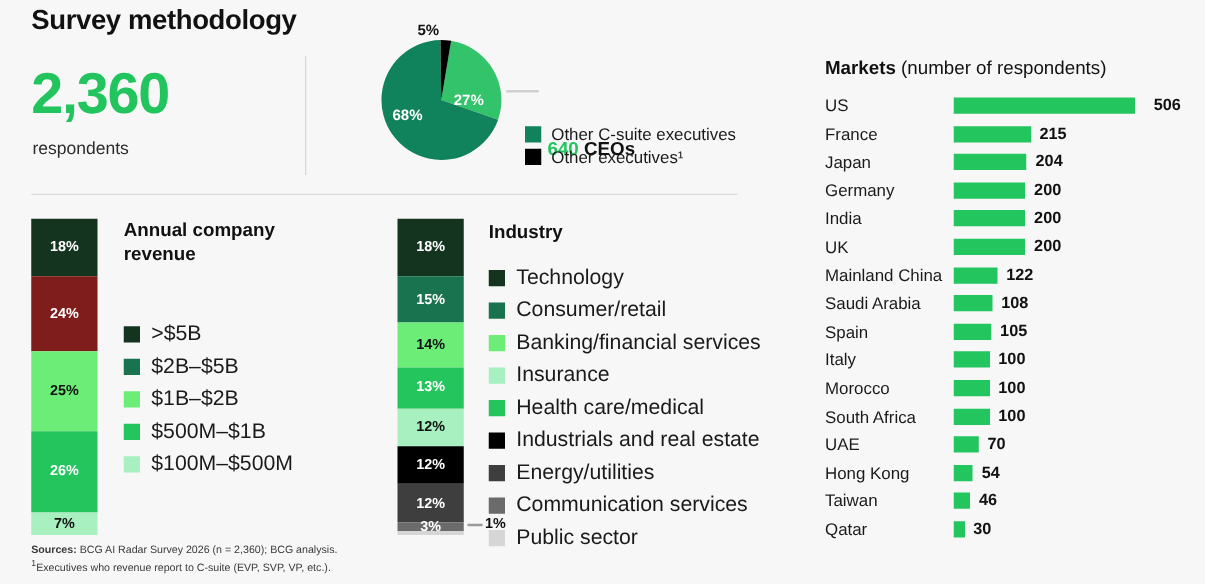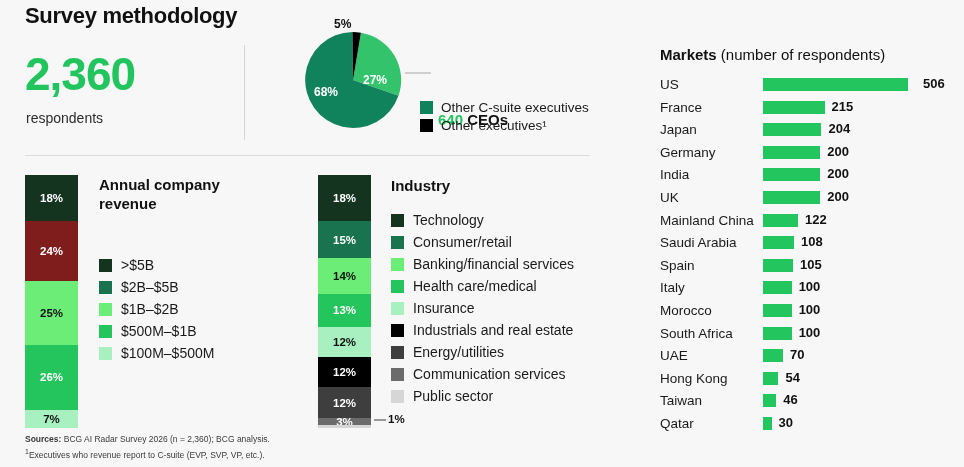--- a/index.html
+++ b/index.html
@@ -55,21 +55,21 @@
   .stack .seg{
     position:relative;display:flex;align-items:center;justify-content:center;
     box-sizing:border-box;
   }
   .stack .seg span{font-size:11.5px;font-weight:bold;}
 
   .sect-title{position:absolute;font-size:15px;font-weight:bold;color:#111;line-height:19px;}
 
   .legend .row{display:flex;align-items:center;margin-bottom:6px;}
   .legend .sw{width:13px;height:13px;margin-right:9px;flex:none;}
-  .legend .lb{font-size:14px;color:#1a1a1a;white-space:nowrap;}
+  .legend .lb{font-size:17px;color:#1a1a1a;white-space:nowrap;}
 
   .ind-leader{position:absolute;left:374px;top:419px;width:12px;height:1.5px;background:#9a9a9a;}
   .ind-out{position:absolute;left:388px;top:413px;font-size:11.5px;font-weight:bold;color:#111;}
 
   
   .mk-title{position:absolute;left:660px;top:46px;font-size:15px;color:#111;}
   .mk-title b{font-weight:bold;}
   .mk-rows{position:absolute;left:660px;top:75px;width:300px;}
   .mk-row{position:relative;height:22.6px;}
   .mk-name{position:absolute;left:0;top:2px;font-size:13.5px;color:#1a1a1a;white-space:nowrap;}
@@ -197,26 +197,26 @@
       </div>
       <div class="row">
         <span class="sw" style="background: rgb(25, 115, 79);"></span>
         <span class="lb">Consumer/retail</span>
       </div>
       <div class="row">
         <span class="sw" style="background: rgb(108, 237, 119);"></span>
         <span class="lb">Banking/financial services</span>
       </div>
       <div class="row">
+        <span class="sw" style="background: rgb(168, 240, 192);"></span>
+        <span class="lb">Insurance</span>
+      </div>
+      <div class="row">
         <span class="sw" style="background: rgb(37, 197, 94);"></span>
         <span class="lb">Health care/medical</span>
-      </div>
-      <div class="row">
-        <span class="sw" style="background: rgb(168, 240, 192);"></span>
-        <span class="lb">Insurance</span>
       </div>
       <div class="row">
         <span class="sw" style="background: rgb(0, 0, 0);"></span>
         <span class="lb">Industrials and real estate</span>
       </div>
       <div class="row">
         <span class="sw" style="background: rgb(62, 62, 62);"></span>
         <span class="lb">Energy/utilities</span>
       </div>
       <div class="row">

